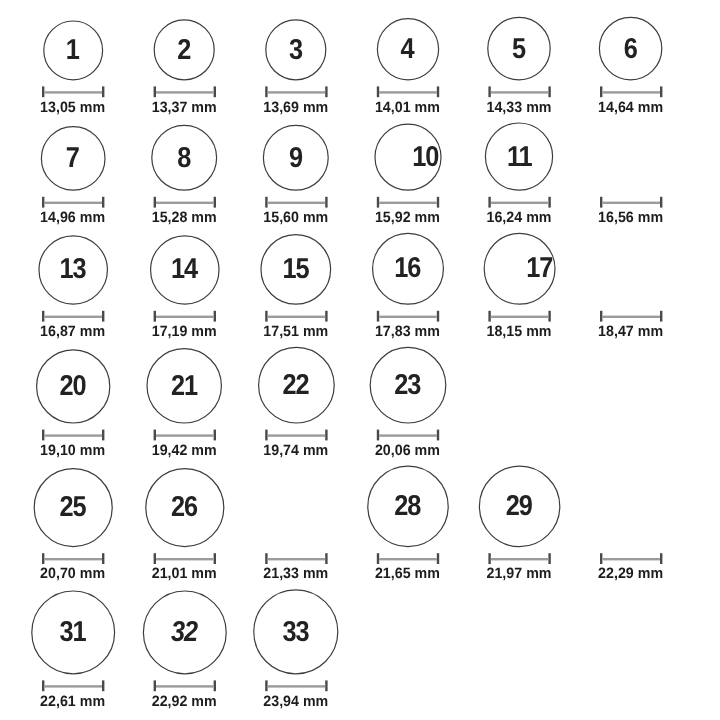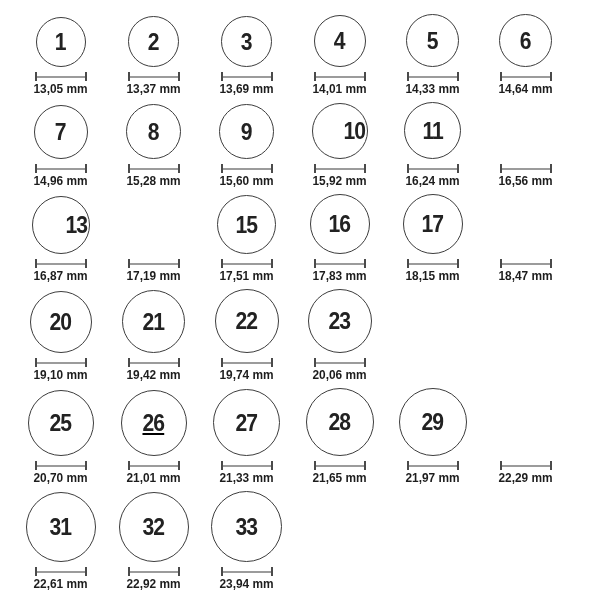--- a/index.html
+++ b/index.html
@@ -185,29 +185,32 @@
       </div>
       <div class="cell">
         <div class="measure">
           <div class="measure-bar"></div>
         </div>
         <div class="mm-label">16,56 mm</div>
       </div>
     </div>
     <div class="chart-row">
       <div class="cell">
-        <div class="circle" style="width: 58px; height: 58px; justify-content: flex-end;">
+        <div class="circle" style="width: 58px; height: 58px;">
           <span class="num">13</span>
         </div>
         <div class="measure">
           <div class="measure-bar"></div>
         </div>
         <div class="mm-label">16,87 mm</div>
       </div>
       <div class="cell">
+        <div class="circle" style="width: 58px; height: 58px;">
+          <span class="num">14</span>
+        </div>
         <div class="measure">
           <div class="measure-bar"></div>
         </div>
         <div class="mm-label">17,19 mm</div>
       </div>
       <div class="cell">
         <div class="circle" style="width: 59px; height: 59px;">
           <span class="num">15</span>
         </div>
         <div class="measure">
@@ -218,21 +221,21 @@
       <div class="cell">
         <div class="circle" style="width: 60px; height: 60px;">
           <span class="num">16</span>
         </div>
         <div class="measure">
           <div class="measure-bar"></div>
         </div>
         <div class="mm-label">17,83 mm</div>
       </div>
       <div class="cell">
-        <div class="circle" style="width: 60px; height: 60px;">
+        <div class="circle" style="width: 60px; height: 60px; justify-content: flex-end;">
           <span class="num">17</span>
         </div>
         <div class="measure">
           <div class="measure-bar"></div>
         </div>
         <div class="mm-label">18,15 mm</div>
       </div>
       <div class="cell">
         <div class="measure">
           <div class="measure-bar"></div>
@@ -282,32 +285,29 @@
       <div class="cell">
         <div class="circle" style="width: 66px; height: 66px;">
           <span class="num">25</span>
         </div>
         <div class="measure">
           <div class="measure-bar"></div>
         </div>
         <div class="mm-label">20,70 mm</div>
       </div>
       <div class="cell">
-        <div class="circle" style="width: 66px; height: 66px; text-decoration: underline;">
+        <div class="circle" style="width: 66px; height: 66px;">
           <span class="num">26</span>
         </div>
         <div class="measure">
           <div class="measure-bar"></div>
         </div>
         <div class="mm-label">21,01 mm</div>
       </div>
       <div class="cell">
-        <div class="circle" style="width: 67px; height: 67px;">
-          <span class="num">27</span>
-        </div>
         <div class="measure">
           <div class="measure-bar"></div>
         </div>
         <div class="mm-label">21,33 mm</div>
       </div>
       <div class="cell">
         <div class="circle" style="width: 68px; height: 68px;">
           <span class="num">28</span>
         </div>
         <div class="measure">
@@ -335,21 +335,21 @@
       <div class="cell">
         <div class="circle" style="width: 70px; height: 70px;">
           <span class="num">31</span>
         </div>
         <div class="measure">
           <div class="measure-bar"></div>
         </div>
         <div class="mm-label">22,61 mm</div>
       </div>
       <div class="cell">
-        <div class="circle" style="width: 70px; height: 70px;">
+        <div class="circle" style="width: 70px; height: 70px; font-style: italic;">
           <span class="num">32</span>
         </div>
         <div class="measure">
           <div class="measure-bar"></div>
         </div>
         <div class="mm-label">22,92 mm</div>
       </div>
       <div class="cell">
         <div class="circle" style="width: 71px; height: 71px;">
           <span class="num">33</span>

